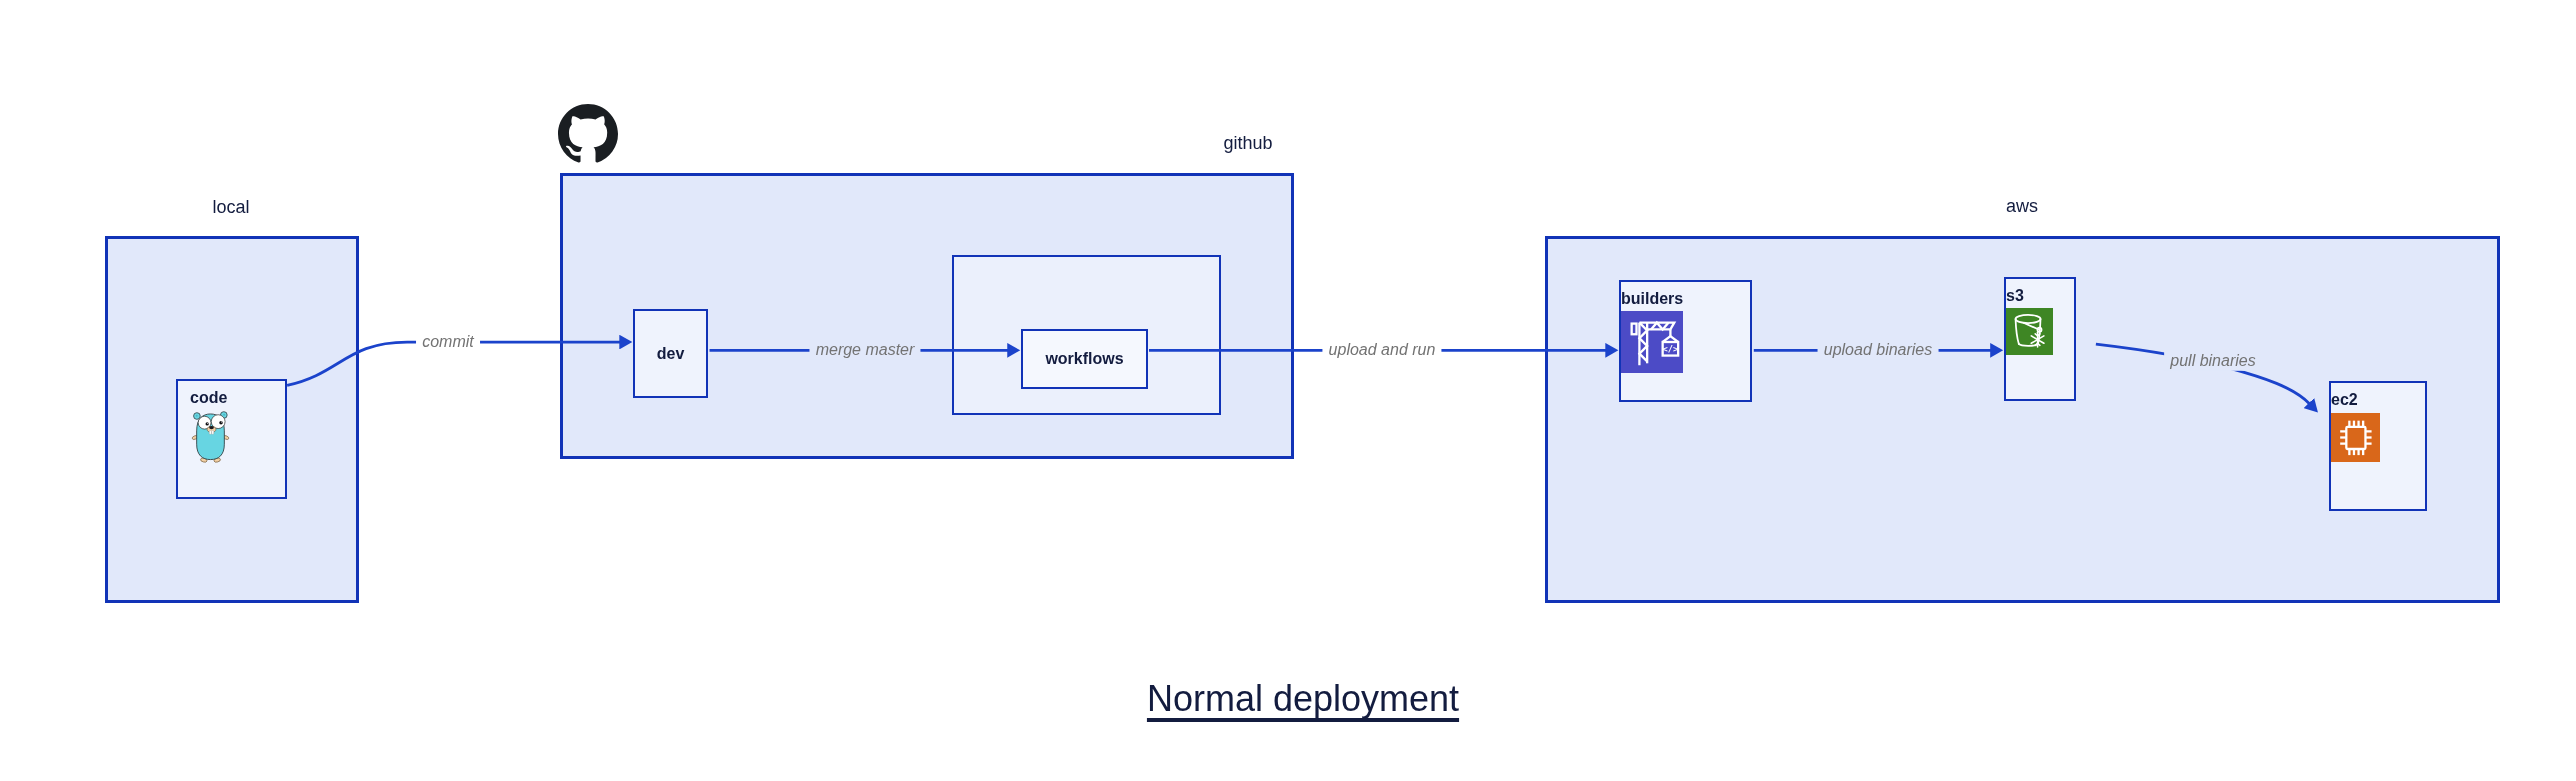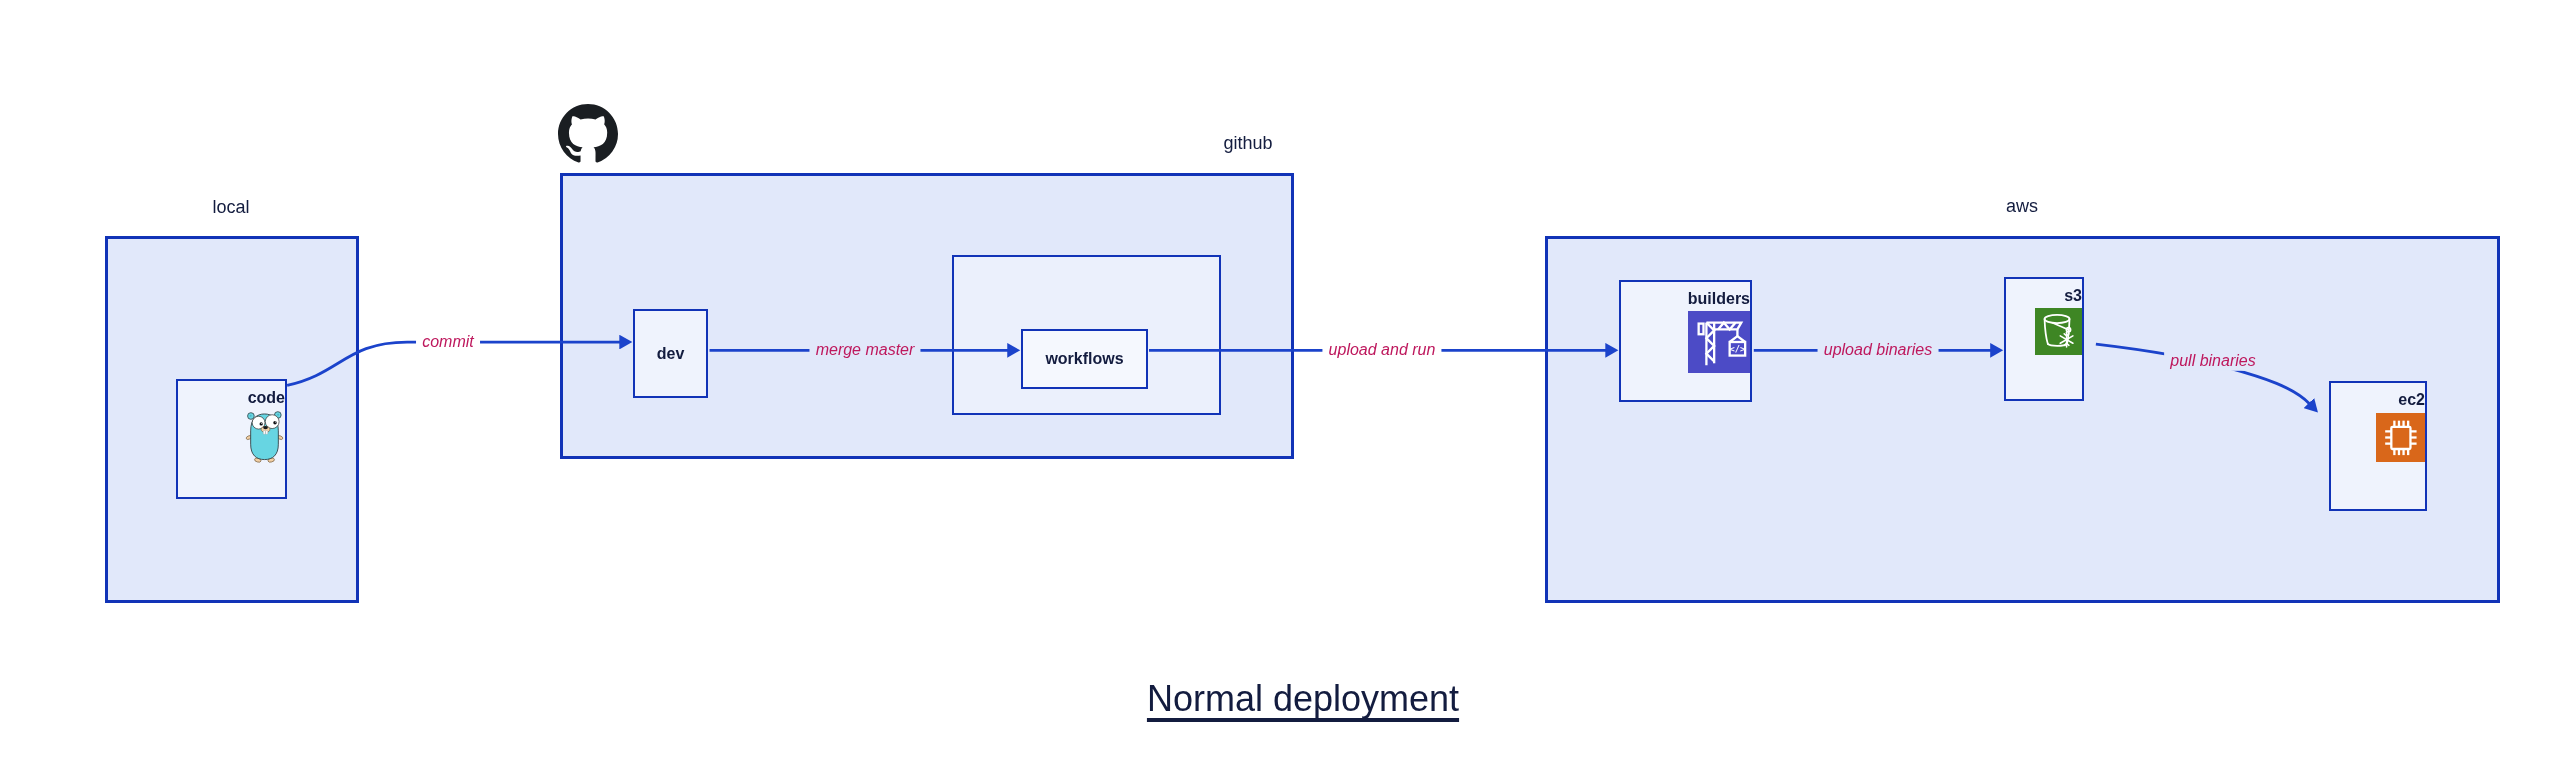--- a/index.html
+++ b/index.html
@@ -17,21 +17,21 @@
     border:3.1px solid #1133B7;
     box-sizing:border-box;
   }
   .container-box.master{background:#EBF0FC;border-width:2.6px;}
   
   .node-box{
     position:absolute;
     background:#EFF3FD;
     border:2.6px solid #1133B7;
     box-sizing:border-box;
-    text-align:right;
+    text-align:left;
   }
   .node-box.inner3{background:#F5F8FE;}
   .node-label{
     margin-top:8.2px;
     font-size:16px;
     font-weight:bold;
     color:#131C3F;
     letter-spacing:0px;
   }
   .node-box.center-label{display:flex;align-items:center;justify-content:center;}
@@ -45,21 +45,21 @@
     color:#131C3F;
     white-space:nowrap;
   }
   .container-label.small{font-size:23px;}
   
   .edge-label{
     position:absolute;
     transform:translate(-50%,-50%);
     font-size:16px;
     font-style:italic;
-    color:#be185d;
+    color:#737373;
     white-space:nowrap;
     padding:1px 6.2px;
     line-height:1.15;
   }
   .bg-white{background:#ffffff;}
   .bg-container{background:#E1E8FA;}
   
   .diagram-title{
     position:absolute;
     transform:translateX(-50%);
@@ -141,21 +141,21 @@
         <path d="M19 12 H55 L51 19 H27"></path>
         <path d="M31 19 L37 12 L43 19 L49 12"></path>
         <path d="M51 19 V26"></path>
         <path d="M43 32 L51 26 L59 32"></path>
         <rect x="43" y="32" width="16" height="14"></rect>
       </g>
       <text x="51" y="42.5" font-size="9" font-weight="bold" fill="#ffffff" text-anchor="middle" font-family="'DejaVu Sans Mono',monospace">&lt;/&gt;</text>
     </svg>
   </div>
 
-  <div class="node-box" style="left:2004px;top:277px;width:80px;height:124px;">
+  <div class="node-box" style="left:2004px;top:277px;width:72px;height:124px;">
     <div class="node-label">s3</div>
     <svg width="47" height="47" viewBox="0 0 64 64" style="margin-top:3.1px;" aria-hidden="true">
       <rect width="64" height="64" fill="#3E8624"></rect>
       <g stroke="#ffffff" stroke-width="2.4" fill="none" stroke-linecap="round">
         <ellipse cx="30" cy="15" rx="17" ry="5.5"></ellipse>
         <path d="M13 15 C13.5 28 15 41 17.5 49"></path>
         <path d="M47 15 C46.5 28 45.5 41 43.5 49"></path>
         <path d="M17.5 49 C21 52.5 39.5 52.5 43.5 49"></path>
         <path d="M24.5 20.5 L44 29"></path>
         <circle cx="45.6" cy="29.6" r="2.8"></circle>

